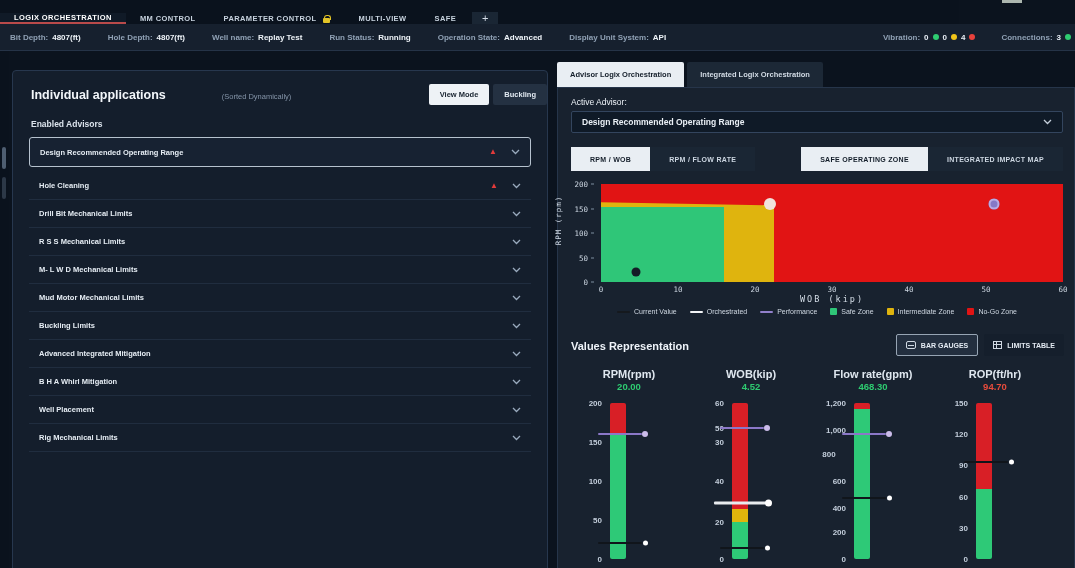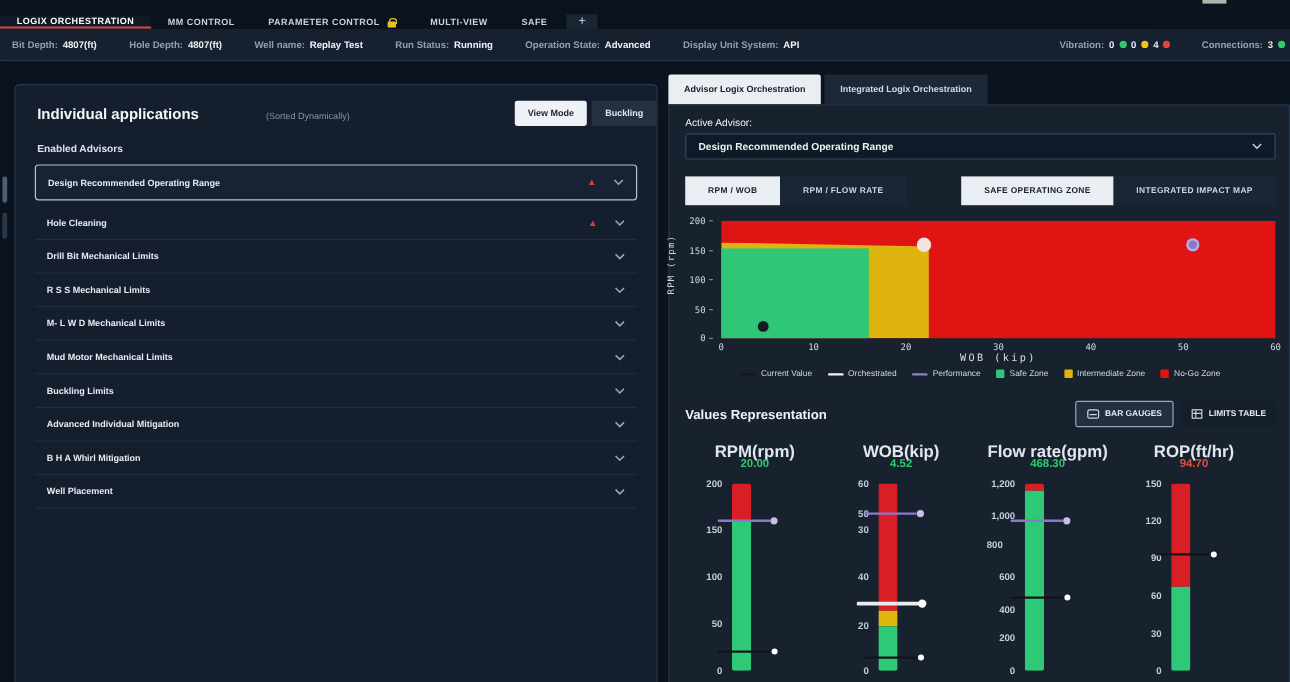--- a/index.html
+++ b/index.html
@@ -106,21 +106,21 @@
   .vr-btn.plain { background:#151f2c; }
   .icon-bargauge { width:10px; height:8px; border:1px solid #cfd8e2; border-radius:2px; position:relative; }
   .icon-bargauge::after { content:""; position:absolute; left:1px; right:1px; top:3px; height:1px; background:#cfd8e2; }
   .icon-table { width:9px; height:8px; border:1px solid #cfd8e2; position:relative; }
   .icon-table::before { content:""; position:absolute; left:2px; top:0; bottom:0; width:1px; background:#cfd8e2; }
   .icon-table::after { content:""; position:absolute; left:0; right:0; top:2px; height:1px; background:#cfd8e2; }
 
   
   .gauges { position:absolute; left:10px; top:278px; display:flex; }
   .gauge { position:relative; width:122px; height:205px; }
-  .g-title { position:absolute; left:0; top:2px; width:100%; text-align:center; font-size:14px;
+  .g-title { position:absolute; left:0; top:2px; width:100%; text-align:center; font-size:11px;
     font-weight:bold; color:#dfe7ef; }
   .g-value { position:absolute; left:0; top:15px; width:100%; text-align:center; font-size:9.5px; font-weight:bold; }
   .g-tick { position:absolute; width:34px; text-align:right; font-size:8px; font-weight:bold;
     color:#c3cedb; transform:translateY(-50%); }
   .g-bar { position:absolute; left:42px; top:37px; width:16px; height:156px; border-radius:2px;
     overflow:hidden; display:flex; flex-direction:column; }
   .g-seg { width:100%; }
   .g-marker { position:absolute; transform:translateY(-50%); }
   .g-mline { position:absolute; top:50%; transform:translateY(-50%); border-radius:1px; }
   .g-mdot { position:absolute; border-radius:50%; top:50%; transform:translate(0,-50%); }
@@ -246,37 +246,45 @@
       </div>
       <div class="adv-row">
         <span class="adv-label">Buckling Limits</span>
         <span class="chev">
           <svg width="9" height="6" viewBox="0 0 9 6">
             <path d="M1 1l3.5 3.5L8 1" stroke="#99aabd" stroke-width="1.3" fill="none"></path>
           </svg>
         </span>
       </div>
       <div class="adv-row">
-        <span class="adv-label">Advanced Individual Mitigation</span>
+        <span class="adv-label">Advanced Integrated Mitigation</span>
         <span class="chev">
           <svg width="9" height="6" viewBox="0 0 9 6">
             <path d="M1 1l3.5 3.5L8 1" stroke="#99aabd" stroke-width="1.3" fill="none"></path>
           </svg>
         </span>
       </div>
       <div class="adv-row">
         <span class="adv-label">B H A Whirl Mitigation</span>
         <span class="chev">
           <svg width="9" height="6" viewBox="0 0 9 6">
             <path d="M1 1l3.5 3.5L8 1" stroke="#99aabd" stroke-width="1.3" fill="none"></path>
           </svg>
         </span>
       </div>
       <div class="adv-row">
         <span class="adv-label">Well Placement</span>
+        <span class="chev">
+          <svg width="9" height="6" viewBox="0 0 9 6">
+            <path d="M1 1l3.5 3.5L8 1" stroke="#99aabd" stroke-width="1.3" fill="none"></path>
+          </svg>
+        </span>
+      </div>
+      <div class="adv-row">
+        <span class="adv-label">Rig Mechanical Limits</span>
         <span class="chev">
           <svg width="9" height="6" viewBox="0 0 9 6">
             <path d="M1 1l3.5 3.5L8 1" stroke="#99aabd" stroke-width="1.3" fill="none"></path>
           </svg>
         </span>
       </div>
     </div>
 </div>
 
 <div class="rp-tabs" id="rp-tabs">

